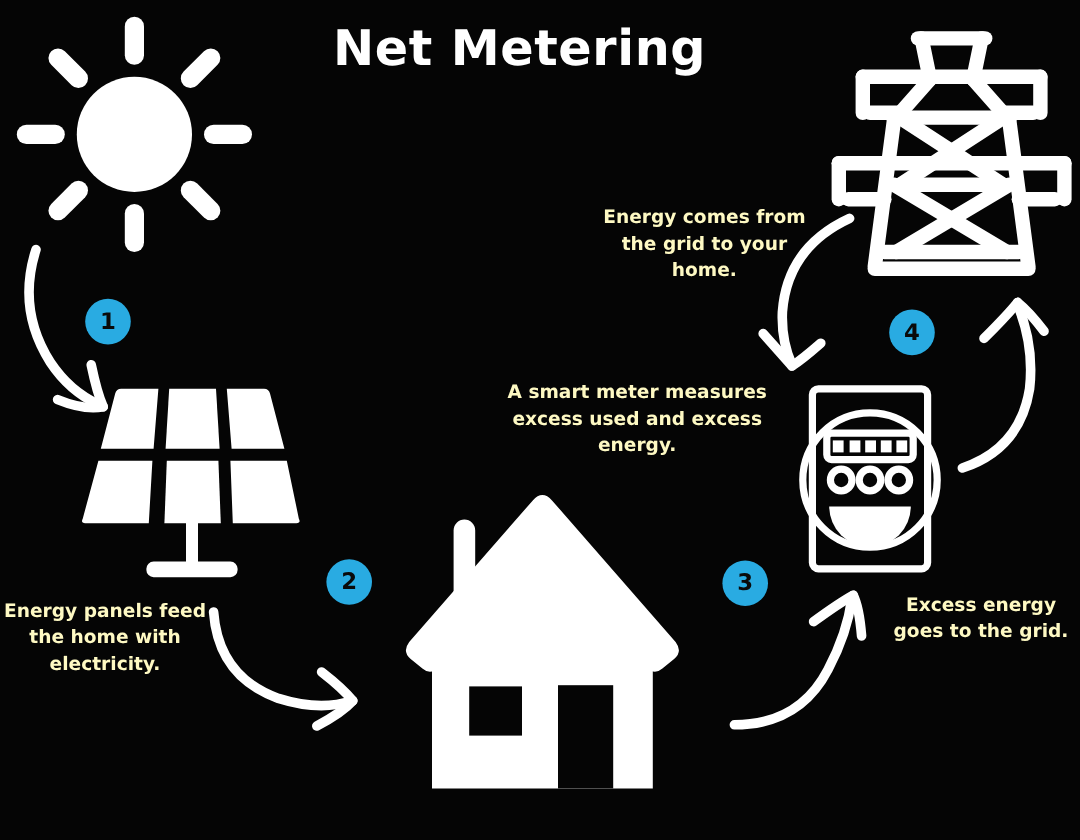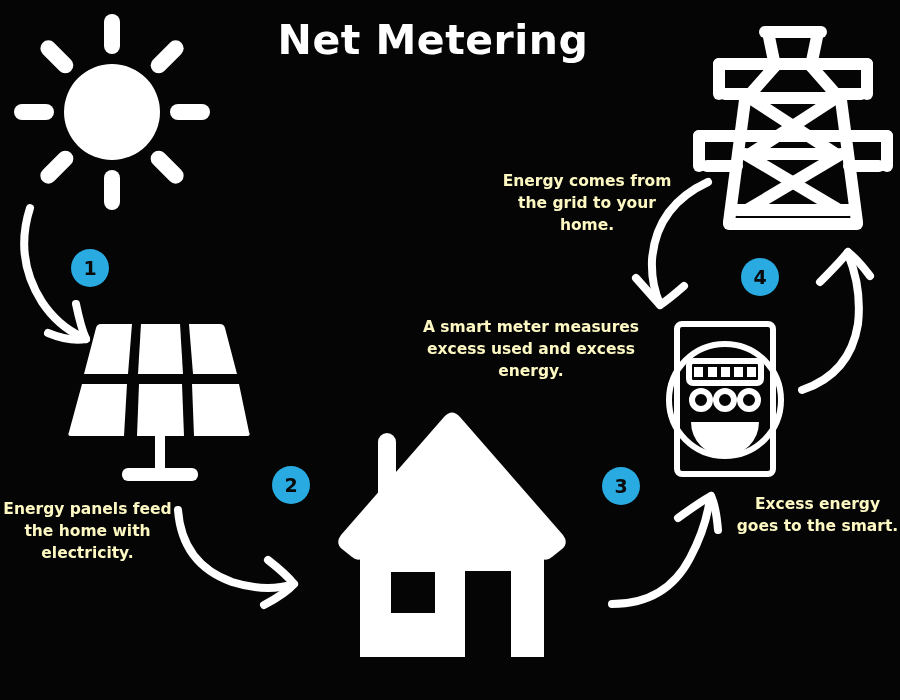--- a/index.html
+++ b/index.html
@@ -257,15 +257,15 @@
   </div>
 
   <div class="step-badge" id="badge-1">1</div>
   <div class="step-badge" id="badge-2">2</div>
   <div class="step-badge" id="badge-3">3</div>
   <div class="step-badge" id="badge-4">4</div>
 
   <div class="caption" id="caption-panels">Energy panels feed the home with electricity.</div>
   <div class="caption" id="caption-meter">A smart meter measures excess used and excess energy.</div>
   <div class="caption" id="caption-grid-home">Energy comes from the grid to your home.</div>
-  <div class="caption" id="caption-excess">Excess energy goes to the smart.</div>
+  <div class="caption" id="caption-excess">Excess energy goes to the grid.</div>
 
 </div>
 
 </body></html>

